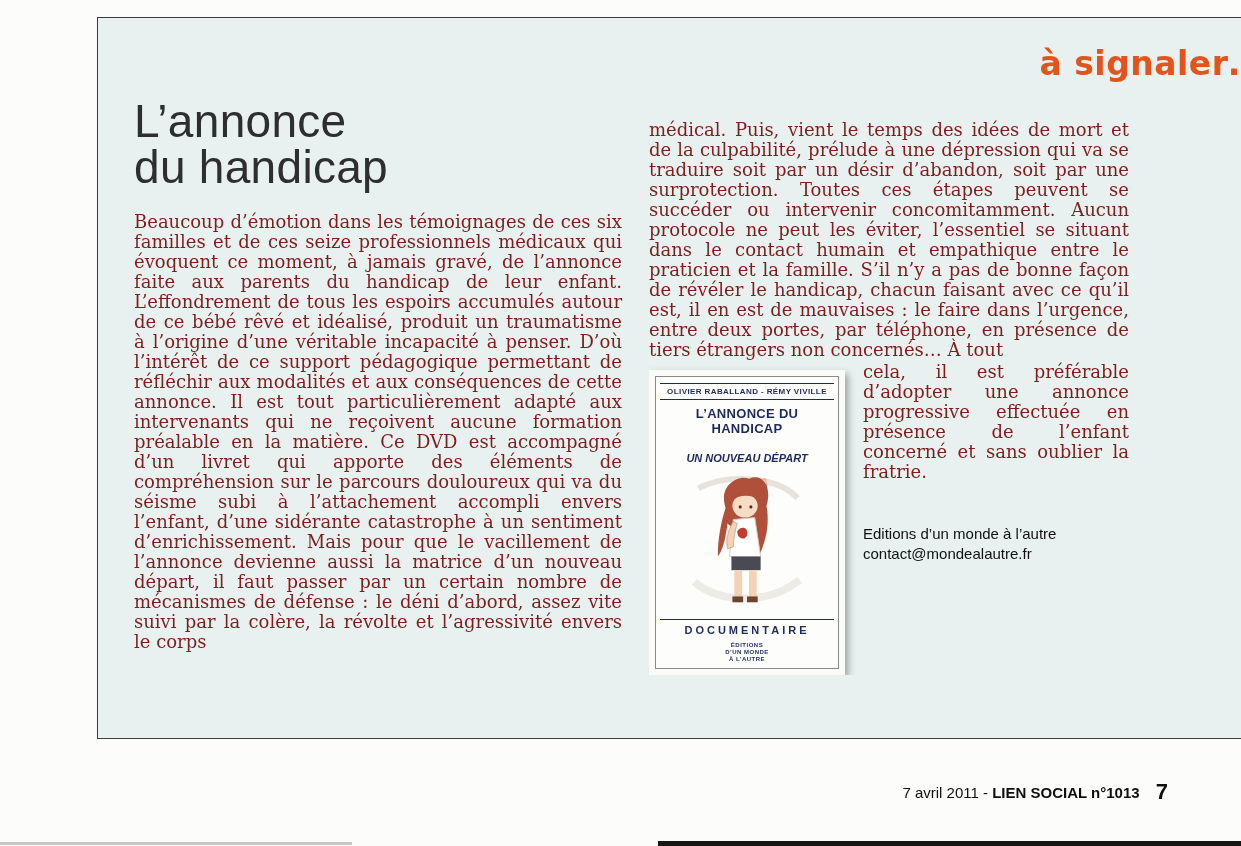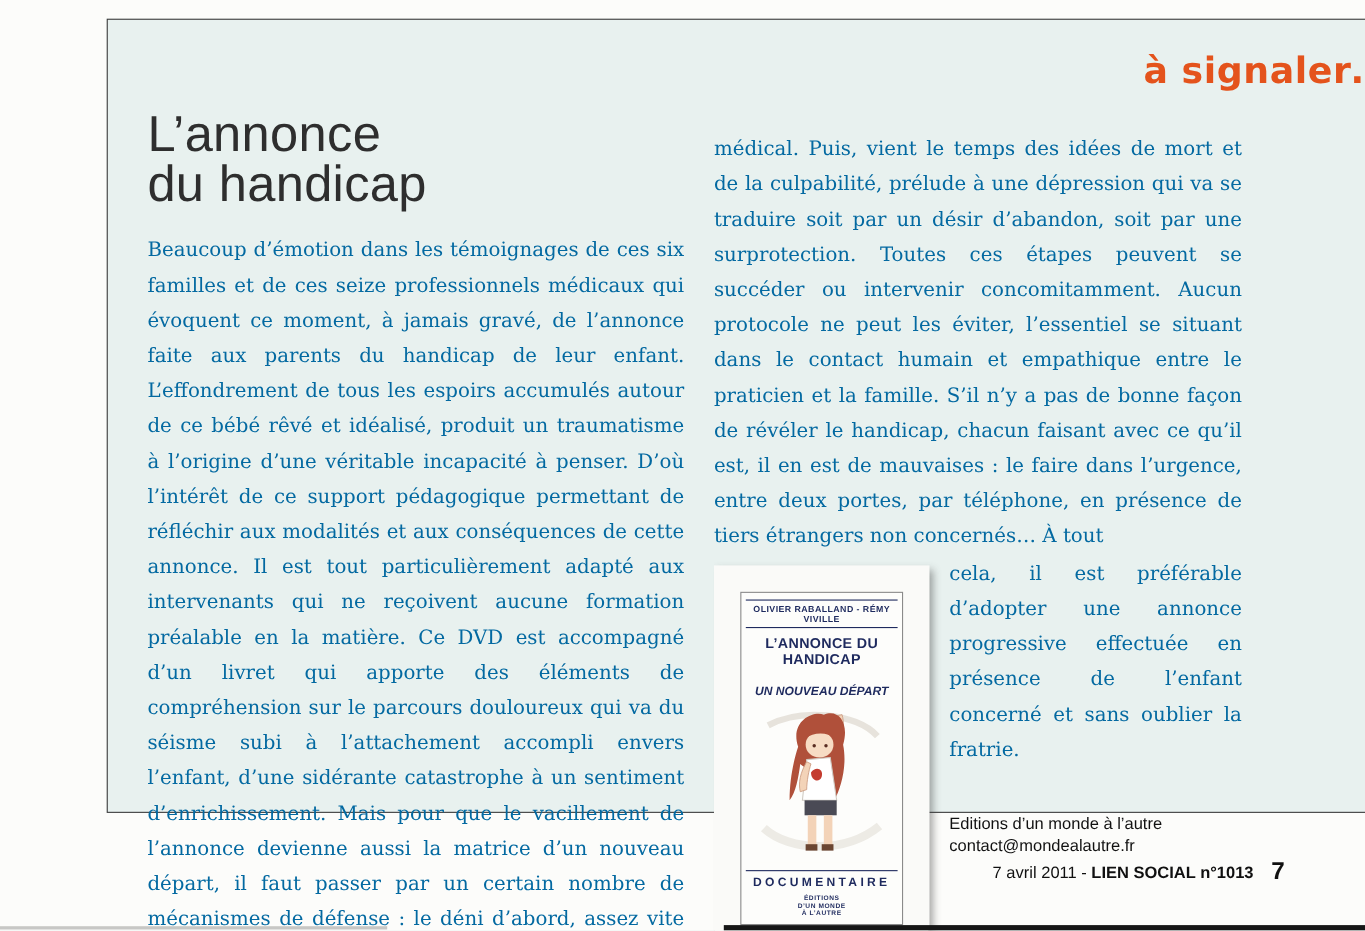--- a/index.html
+++ b/index.html
@@ -22,28 +22,28 @@
   .col-right{position:absolute;left:551px;top:102px;width:480px;}
   .title{
     margin:12px 0 22px 0;
     font-family:"Liberation Sans",sans-serif;
     font-size:46px;line-height:46px;font-weight:normal;
     color:#2e2e2e;letter-spacing:0.3px;
   }
   .body{
     margin:0;
     font-family:"DejaVu Serif",serif;
-    font-size:18px;line-height:32px;
-    color:#0369a1;text-align:justify;
+    font-size:18px;line-height:20px;
+    color:#7f1d1d;text-align:justify;
     hyphens:auto;-webkit-hyphens:auto;
   }
   .media-flow{margin-top:2px;overflow:hidden;}
   .dvd-photo{
     float:left;width:196px;margin:8px 18px 0 0;
-    background:#fafaf8;padding:24px;box-sizing:border-box;
+    background:#fafaf8;padding:6px;box-sizing:border-box;
     box-shadow:3px 4px 7px rgba(60,60,60,0.45);
   }
   .dvd-cover{
     border:1px solid #8a8a8a;background:#fdfdfb;
     padding:6px 4px 5px;text-align:center;color:#1e2a5e;
   }
   .dvd-authors{
     font-size:8px;font-weight:bold;letter-spacing:0.4px;
     border-top:1px solid #1e2a5e;border-bottom:1px solid #1e2a5e;
     padding:3px 0;

